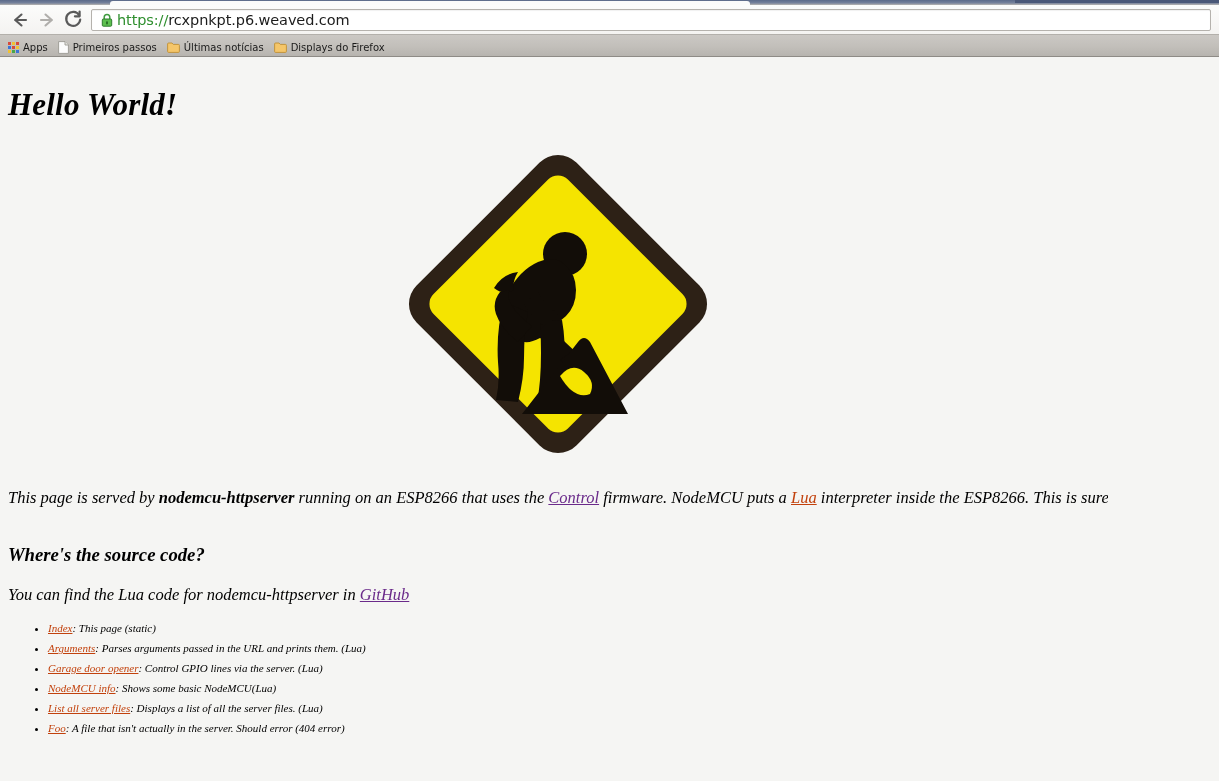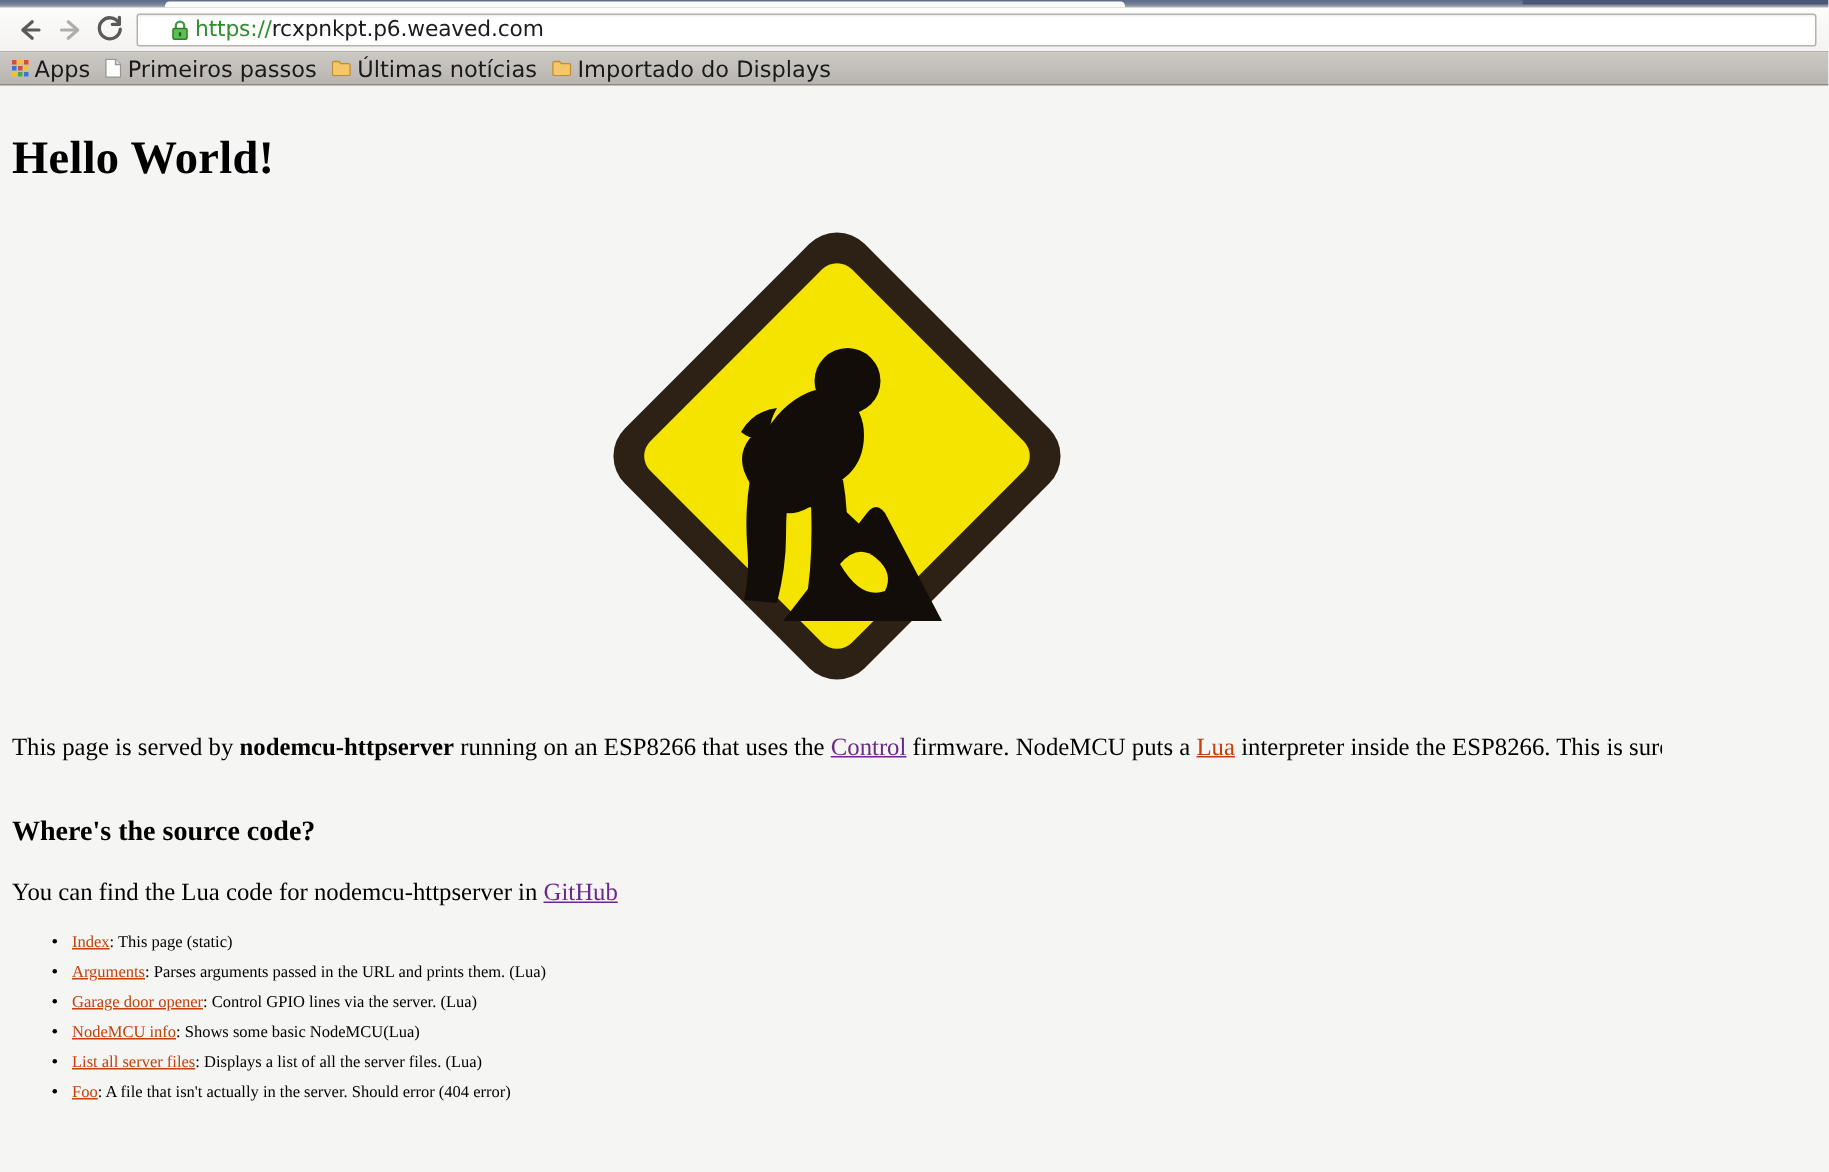--- a/index.html
+++ b/index.html
@@ -72,21 +72,21 @@
   .omnibox {
     flex: 1 1 auto;
     height: 22px;
     margin-left: 4px;
     margin-right: 2px;
     background: #ffffff;
     border: 1px solid #b5b2ad;
     border-radius: 2px;
     display: flex;
     align-items: center;
-    padding: 0 22px;
+    padding: 0 9px;
     box-sizing: border-box;
     box-shadow: inset 0 1px 1px rgba(0,0,0,0.06);
   }
   .lock-icon {
     flex: 0 0 auto;
     width: 12px;
     height: 14px;
     margin-right: 4px;
     display: block;
   }
@@ -99,25 +99,25 @@
   }
   .url-scheme { color: #2f8f2f; }
   .url-sep { color: #2f8f2f; }
 
   
   .bookmarkbar {
     height: 22px;
     background: linear-gradient(to bottom, #cbc8c4 0%, #c2bfba 55%, #b7b4af 100%);
     border-bottom: 1px solid #8e8b86;
     display: flex;
-    align-items: center;
+    align-items: flex-end;
     padding: 0 6px;
     box-sizing: border-box;
     font-family: "DejaVu Sans", sans-serif;
-    font-size: 15px;
+    font-size: 10px;
     color: #1a1a1a;
   }
   .bm-item {
     display: flex;
     align-items: center;
     height: 18px;
     padding: 0 6px 0 2px;
     margin-right: 2px;
     white-space: nowrap;
     border-radius: 2px;
@@ -144,20 +144,21 @@
     left: 0;
     width: 1219px;
     height: 723px;
     background: #f5f5f3;
     overflow: hidden;
   }
   .doc {
     padding: 8px;
     box-sizing: border-box;
     width: 1116px;
+    font-style: italic;
   }
   h1.page-h1 {
     font-family: "Liberation Serif", serif;
     font-size: 31px;
     font-weight: bold;
     margin: 21px 0 21px 0;
     color: #000;
     letter-spacing: 0.2px;
   }
   .sign-wrap {
@@ -279,21 +280,21 @@
       <svg class="ico-folder" viewBox="0 0 13 11">
         <path d="M0.6 2.0 a1 1 0 0 1 1-1 H5.0 L6.3 2.4 H11.4 a1 1 0 0 1 1 1 V9.4 a1 1 0 0 1 -1 1 H1.6 a1 1 0 0 1 -1 -1 Z" fill="#f5c66a" stroke="#c08f33" stroke-width="0.9"></path>
       </svg>
       <span class="bm-label">Últimas notícias</span>
     </div>
 
     <div class="bm-item">
       <svg class="ico-folder" viewBox="0 0 13 11">
         <path d="M0.6 2.0 a1 1 0 0 1 1-1 H5.0 L6.3 2.4 H11.4 a1 1 0 0 1 1 1 V9.4 a1 1 0 0 1 -1 1 H1.6 a1 1 0 0 1 -1 -1 Z" fill="#f5c66a" stroke="#c08f33" stroke-width="0.9"></path>
       </svg>
-      <span class="bm-label">Importado do Displays</span>
+      <span class="bm-label">Displays do Firefox</span>
     </div>
   </div>
 
   <div class="viewport">
     <div class="doc">
 
       <h1 class="page-h1">Hello World!</h1>
 
       <div class="sign-wrap">
         <svg width="324" height="322" viewBox="0 0 324 322">

